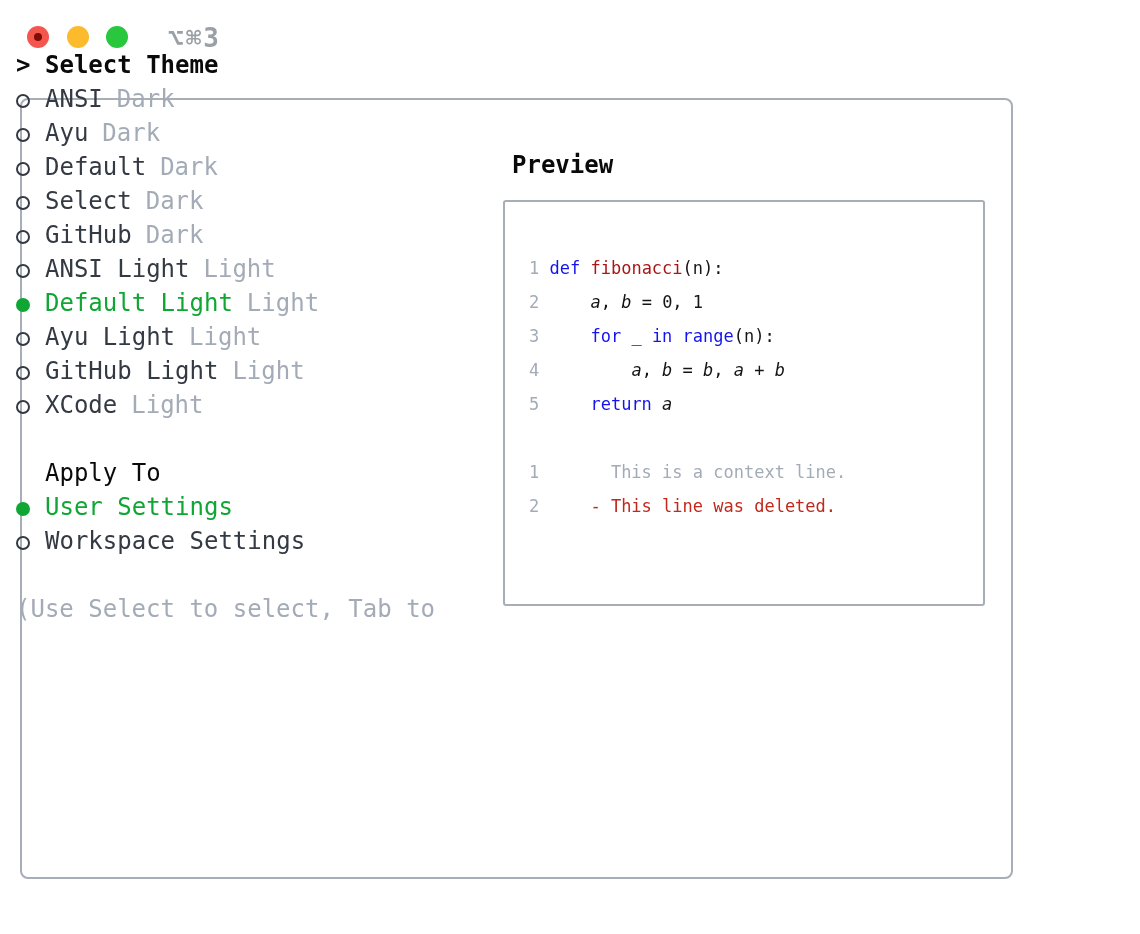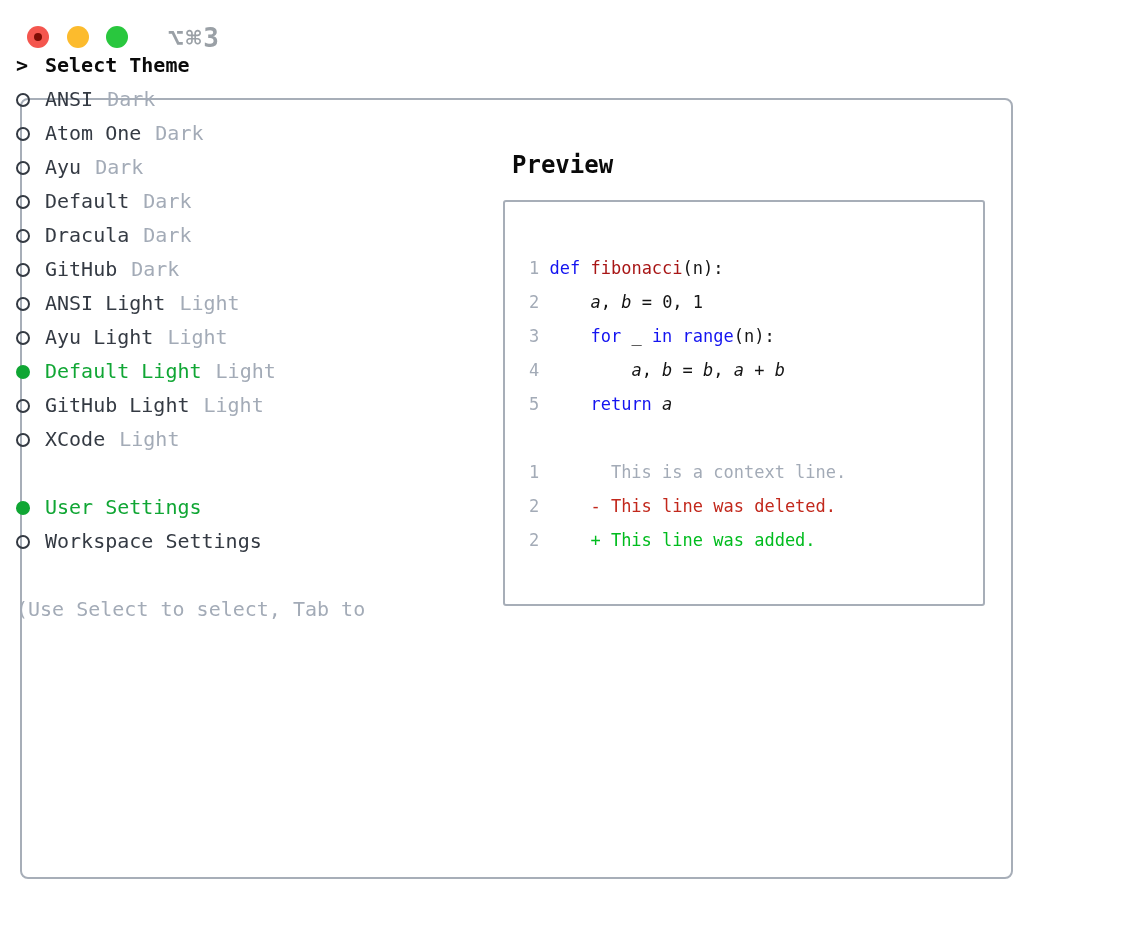--- a/index.html
+++ b/index.html
@@ -23,21 +23,21 @@
     font-size:26px;line-height:32px;font-weight:bold;
     color:var(--hotkey-gray);letter-spacing:2px;
   }
   
   .main-box{
     position:absolute;left:20px;top:98px;width:993px;height:781px;
     box-sizing:border-box;border:2px solid var(--border-gray);border-radius:8px;
     background:#fff;
   }
   
-  .left-col{position:absolute;left:16px;top:48px;font-size:20px;line-height:34px;color:var(--text-dark);}
+  .left-col{position:absolute;left:16px;top:48px;font-size:24px;line-height:34px;color:var(--text-dark);}
   .trow{height:34px;white-space:nowrap;}
   .sp{height:34px;}
   .caret{display:inline-block;width:29px;color:var(--heading-black);font-weight:bold;}
   .header{color:var(--heading-black);font-weight:bold;}
   .header2{color:var(--heading-black);}
   .indent{padding-left:29px;}
   .mark{
     display:inline-block;width:14px;height:14px;box-sizing:border-box;
     border:2px solid var(--text-dark);border-radius:50%;
     margin-right:15px;vertical-align:-1px;
@@ -77,32 +77,32 @@
   <span class="light light-yellow"></span>
   <span class="light light-green"></span>
   <span class="hotkey">⌥⌘3</span>
 
   <div class="main-box"></div>
 
   <div class="left-col">
     <div class="trow"><span class="caret">&gt;</span><span class="header">Select Theme</span></div>
     <div id="theme-list">
         <div class="trow"><span class="mark"></span><span class="lbl">ANSI</span><span class="tag">Dark</span></div>
-        <div class="trow"><span class="mark"></span><span class="lbl">Atom One</span><span class="tag">Dark</span></div>
         <div class="trow"><span class="mark"></span><span class="lbl">Ayu</span><span class="tag">Dark</span></div>
         <div class="trow"><span class="mark"></span><span class="lbl">Default</span><span class="tag">Dark</span></div>
-        <div class="trow"><span class="mark"></span><span class="lbl">Dracula</span><span class="tag">Dark</span></div>
+        <div class="trow"><span class="mark"></span><span class="lbl">Select</span><span class="tag">Dark</span></div>
         <div class="trow"><span class="mark"></span><span class="lbl">GitHub</span><span class="tag">Dark</span></div>
         <div class="trow"><span class="mark"></span><span class="lbl">ANSI Light</span><span class="tag">Light</span></div>
+        <div class="trow sel"><span class="mark"></span><span class="lbl">Default Light</span><span class="tag">Light</span></div>
         <div class="trow"><span class="mark"></span><span class="lbl">Ayu Light</span><span class="tag">Light</span></div>
-        <div class="trow sel"><span class="mark"></span><span class="lbl">Default Light</span><span class="tag">Light</span></div>
         <div class="trow"><span class="mark"></span><span class="lbl">GitHub Light</span><span class="tag">Light</span></div>
         <div class="trow"><span class="mark"></span><span class="lbl">XCode</span><span class="tag">Light</span></div>
       </div>
     <div class="sp"></div>
+    <div class="trow indent header2">Apply To</div>
     <div id="apply-list">
         <div class="trow sel"><span class="mark"></span><span class="lbl">User Settings</span></div>
         <div class="trow"><span class="mark"></span><span class="lbl">Workspace Settings</span></div>
       </div>
     <div class="sp"></div>
     <div class="hint">
       <div class="trow">(Use Select to select, Tab to</div>
     </div>
   </div>
 
@@ -110,17 +110,16 @@
   <div class="preview-box">
     <div id="preview-lines">
         <div class="pline"><span class="lnum">1 </span><span class="kw">def</span><span class="plain"> </span><span class="fn">fibonacci</span><span class="plain">(n):</span></div>
         <div class="pline"><span class="lnum">2 </span><span class="plain">    </span><span class="var">a</span><span class="plain">, </span><span class="var">b</span><span class="plain"> = 0, 1</span></div>
         <div class="pline"><span class="lnum">3 </span><span class="plain">    </span><span class="kw">for</span><span class="plain"> _ </span><span class="kw">in</span><span class="plain"> </span><span class="kw">range</span><span class="plain">(n):</span></div>
         <div class="pline"><span class="lnum">4 </span><span class="plain">        </span><span class="var">a</span><span class="plain">, </span><span class="var">b</span><span class="plain"> = </span><span class="var">b</span><span class="plain">, </span><span class="var">a</span><span class="plain"> + </span><span class="var">b</span></div>
         <div class="pline"><span class="lnum">5 </span><span class="plain">    </span><span class="kw">return</span><span class="plain"> </span><span class="var">a</span></div>
         <div class="pline"><span class="lnum">  </span></div>
         <div class="pline"><span class="lnum">1 </span><span class="ctx">      This is a context line.</span></div>
         <div class="pline"><span class="lnum">2 </span><span class="del">    - This line was deleted.</span></div>
-        <div class="pline"><span class="lnum">2 </span><span class="add">    + This line was added.</span></div>
       </div>
   </div>
 
 </div>
 
 </body></html>

